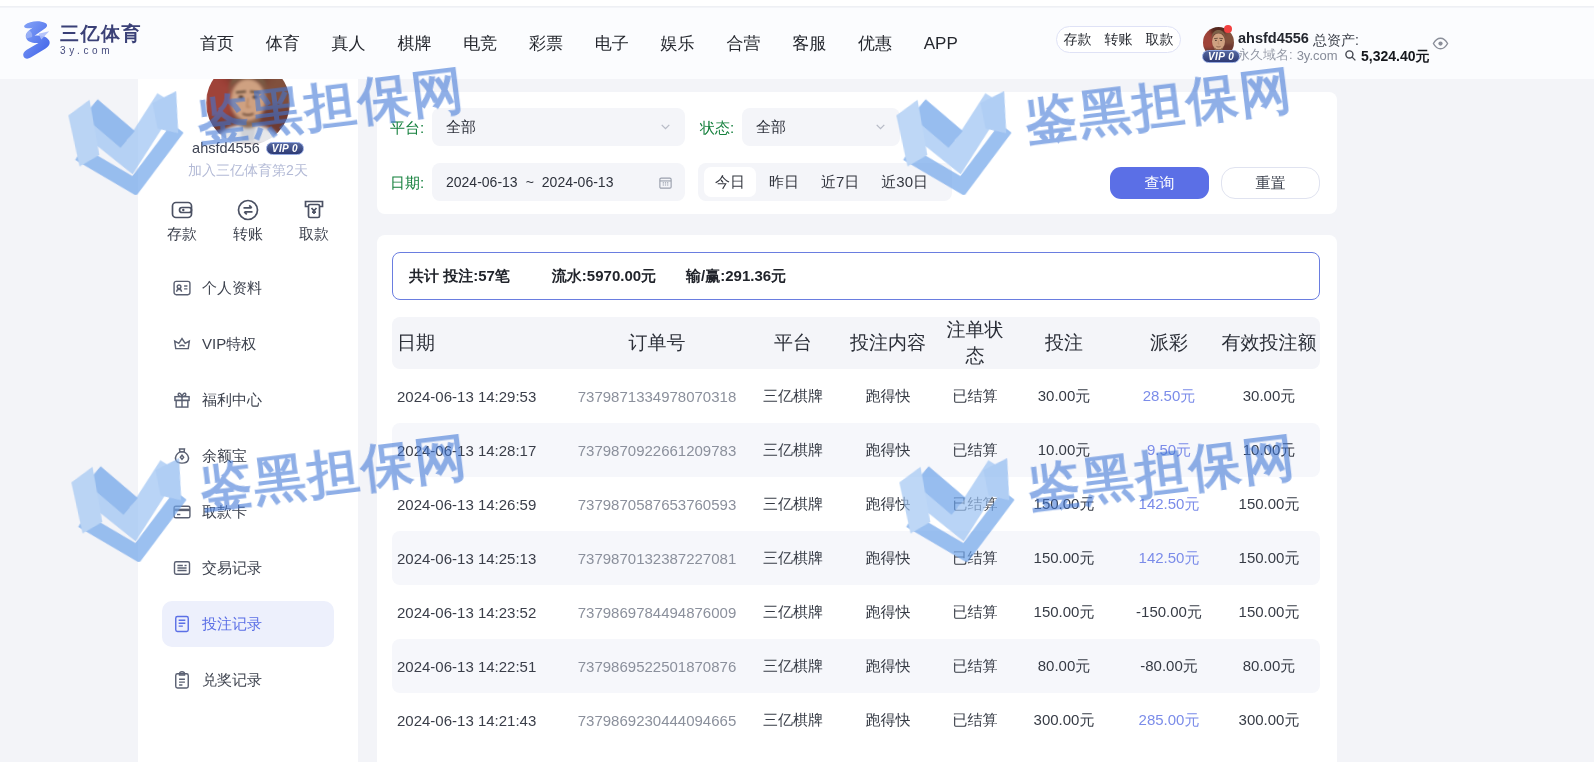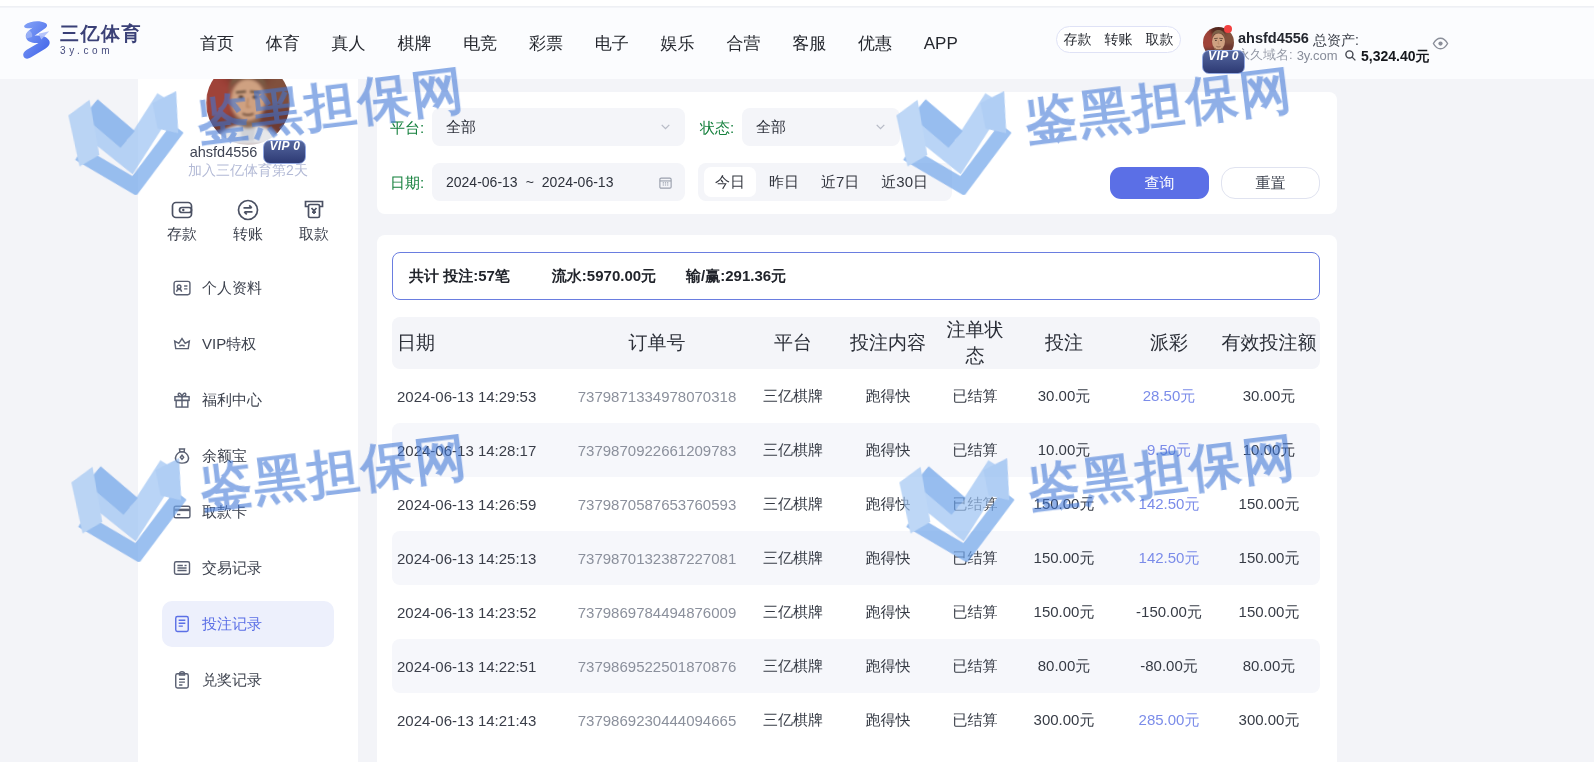--- a/index.html
+++ b/index.html
@@ -18,21 +18,21 @@
   .logo-txt { margin-left:7px; }
   .logo-title { font-size:19px; font-weight:700; color:#3a4077; letter-spacing:1.5px; line-height:21px;}
   .logo-sub { font-size:10px; color:#454b7d; letter-spacing:3.6px; line-height:12px; margin-top:1px;}
   .nav-menu { position:absolute; left:200px; top:0; height:71px; display:flex; align-items:center; }
   .nav-item { width:65.8px; font-size:17px; color:#24272e; cursor:pointer; }
   .wallet-pill { position:absolute; left:1056px; top:18px; width:125px; height:27px; border:1px solid #dfe2f6; border-radius:14px; background:#fff; display:flex; align-items:center; justify-content:center; gap:13px; font-size:14px; color:#24272e;}
   .wallet-pill span { cursor:pointer; }
   .user-avatar-sm { position:absolute; left:1203px; top:19px; width:31px; height:31px; border-radius:50%; overflow:hidden; }
   .user-dot { position:absolute; left:1224px; top:17px; width:8px; height:8px; border-radius:50%; background:#f24040; z-index:6;}
   .vip-badge-sm { position:absolute; left:1202px; top:38px; z-index:6;}
-  .vip-badge { display:inline-block; background:linear-gradient(180deg,#55679f,#2d3a74); border:1px solid #93a8e0; border-radius:7px; color:#fff; font-size:12px; font-weight:700; font-style:italic; letter-spacing:.4px; padding:1px 5px 12px; line-height:9px;}
+  .vip-badge { display:inline-block; background:linear-gradient(180deg,#55679f,#2d3a74); border:1px solid #93a8e0; border-radius:7px; color:#fff; font-size:10px; font-weight:700; font-style:italic; letter-spacing:.4px; padding:1px 5px 1px; line-height:9px;}
   .user-name { position:absolute; left:1238px; top:22px; font-size:14.5px; font-weight:600; color:#23262e;}
   .assets-label { position:absolute; left:1313px; top:24px; font-size:14px; color:#383c46;}
   .assets-value { position:absolute; left:1361px; top:40px; font-size:14px; font-weight:700; color:#15171c;}
   .eye-icon { position:absolute; left:1432px; top:27px; color:#8a8e99;}
   .domain-row { position:absolute; left:1237px; top:38px; font-size:13px; color:#9499a6; display:flex; align-items:center;}
   .domain-value { color:#878c99; margin-left:4px;}
   .magnifier-icon { margin-left:6px; color:#42454e; display:inline-flex;}
 
   
   .sidebar { position:absolute; left:138px; top:78px; width:220px; height:684px; background:#fff; overflow:hidden; z-index:1;}

